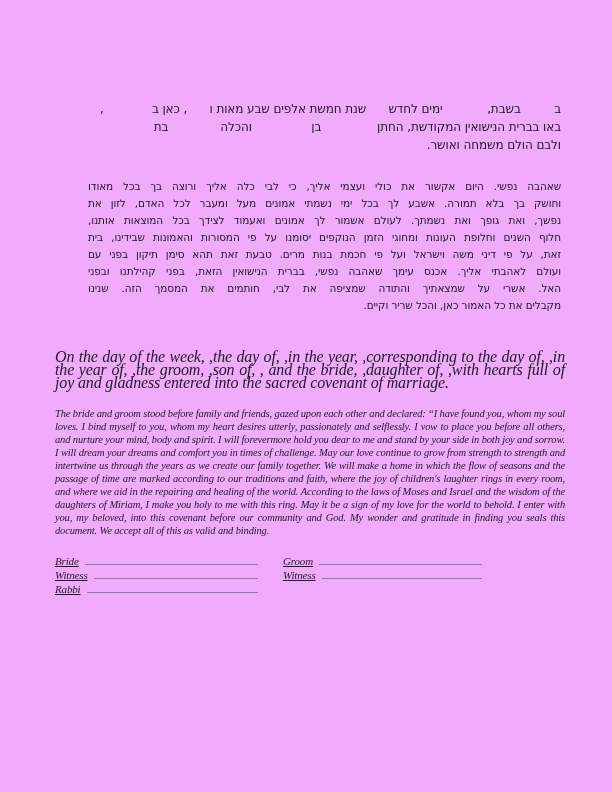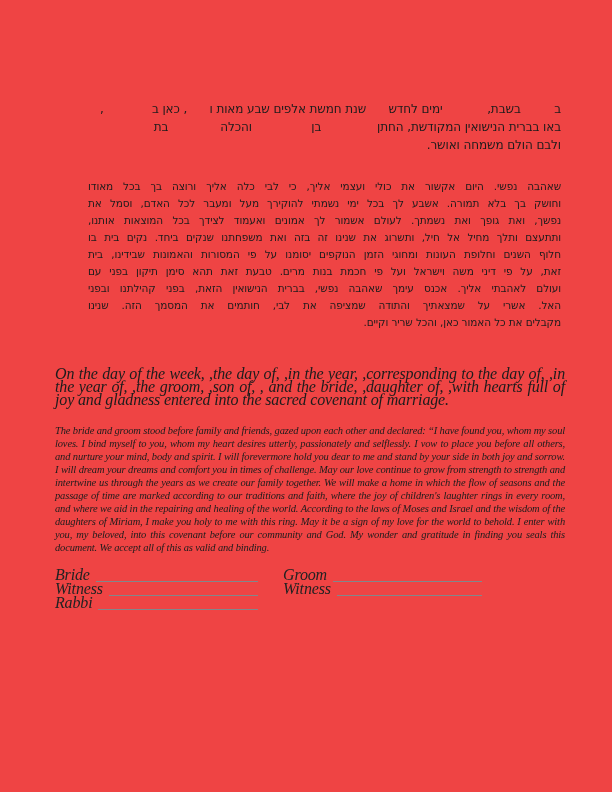--- a/index.html
+++ b/index.html
@@ -6,21 +6,21 @@
     margin: 0; padding: 0;
     width: 612px; height: 792px;
     background: #ffffff;
     overflow: hidden;
     font-family: "Liberation Serif", serif;
     color: #1c1c1c;
   }
   .page {
     position: relative;
     width: 612px; height: 792px;
-    background: #ef4444;
+    background: #f0abfc;
   }
   
   .hebrew {
     font-family: "DejaVu Sans", sans-serif;
     direction: rtl;
     unicode-bidi: embed;
   }
   .heb-top {
     padding-top: 100px;
     margin: 0 51px 0 40px;
@@ -61,21 +61,22 @@
     margin: 18px 47px 0 55px;
     font-size: 10.5px;
     line-height: 13px;
     text-align: justify;
     font-style: italic;
   }
   
   .sig-block {
     margin: 16px 47px 8px 55px;
     font-style: italic;
-    font-size: 16px;
+    font-size: 11px;
+    text-decoration: underline;
   }
   .sig-row { display: flex; height: 14px; align-items: flex-end; }
   .sig-cell {
     display: flex; align-items: flex-end;
     width: 203px; margin-right: 25px;
   }
   .sig-cell.right { width: 199px; margin-right: 0; justify-content: flex-end; }
   .sig-cell.empty { border: none; }
   .sig-label { white-space: pre; color: #222; }
   .sig-line {
@@ -91,23 +92,22 @@
 <div class="page">
 
   <div class="hebrew heb-top">
     <div class="heb-top-line">ב&nbsp;&nbsp;&nbsp;&nbsp;&nbsp;&nbsp;&nbsp;&nbsp; בשבת, &nbsp;&nbsp;&nbsp;&nbsp;&nbsp;&nbsp;&nbsp;&nbsp;&nbsp;&nbsp; ימים לחדש &nbsp;&nbsp;&nbsp;&nbsp; שנת חמשת אלפים שבע מאות ו&nbsp;&nbsp;&nbsp;&nbsp;&nbsp;&nbsp;, כאן ב&nbsp;&nbsp;&nbsp;&nbsp;&nbsp;&nbsp;&nbsp;&nbsp;&nbsp;&nbsp;&nbsp;&nbsp; ,</div>
     <div class="heb-top-line">באו בברית הנישואין המקודשת, החתן &nbsp;&nbsp;&nbsp;&nbsp;&nbsp;&nbsp;&nbsp;&nbsp;&nbsp;&nbsp;&nbsp;&nbsp;&nbsp; בן &nbsp;&nbsp;&nbsp;&nbsp;&nbsp;&nbsp;&nbsp;&nbsp;&nbsp;&nbsp;&nbsp;&nbsp;&nbsp;&nbsp; והכלה &nbsp;&nbsp;&nbsp;&nbsp;&nbsp;&nbsp;&nbsp;&nbsp;&nbsp;&nbsp;&nbsp;&nbsp; בת &nbsp;&nbsp;&nbsp;&nbsp;&nbsp;&nbsp;&nbsp;&nbsp;&nbsp;&nbsp;</div>
     <div class="heb-top-line">ולבם הולם משמחה ואושר.</div>
   </div>
 
   <div class="hebrew heb-para">
     <div class="heb-line">שאהבה נפשי. היום אקשור את כולי ועצמי אליך, כי לבי כלה אליך ורוצה בך בכל מאודו</div>
-    <div class="heb-line">וחושק בך בלא תמורה. אשבע לך בכל ימי נשמתי להוקירך מעל ומעבר לכל האדם, וסמל את</div>
+    <div class="heb-line">וחושק בך בלא תמורה. אשבע לך בכל ימי נשמתי אמונים מעל ומעבר לכל האדם, לזון את</div>
     <div class="heb-line">נפשך, ואת גופך ואת נשמתך. לעולם אשמור לך אמונים ואעמוד לצידך בכל המוצאות אותנו,</div>
-    <div class="heb-line">ותתעצם ותלך מחיל אל חיל, ותשרוג את שנינו זה בזה ואת משפחתנו שנקים ביחד. נקים בית בו</div>
     <div class="heb-line">חלוף השנים וחלופת העונות ומחוגי הזמן הנוקפים יסומנו על פי המסורות והאמונות שבידינו, בית</div>
     <div class="heb-line">זאת, על פי דיני משה וישראל ועל פי חכמת בנות מרים. טבעת זאת תהא סימן תיקון בפני עם</div>
     <div class="heb-line">ועולם לאהבתי אליך. אכנס עימך שאהבה נפשי, בברית הנישואין הזאת, בפני קהילתנו ובפני</div>
     <div class="heb-line">האל. אשרי על שמצאתיך והתודה שמציפה את לבי, חותמים את המסמך הזה. שנינו</div>
     <div class="heb-line last">מקבלים את כל האמור כאן, והכל שריר וקיים.</div>
   </div>
 
   <div class="eng eng-date">On the day of the week, ,the day of, ,in the year, ,corresponding to the day of, ,in the year of, ,the groom, ,son of, , and the bride, ,daughter of, ,with hearts full of joy and gladness entered into the sacred covenant of marriage.</div>
 
   <div class="eng eng-main">The bride and groom stood before family and friends, gazed upon each other and declared: “I have found you, whom my soul loves. I bind myself to you, whom my heart desires utterly, passionately and selflessly. I vow to place you before all others, and nurture your mind, body and spirit. I will forevermore hold you dear to me and stand by your side in both joy and sorrow. I will dream your dreams and comfort you in times of challenge. May our love continue to grow from strength to strength and intertwine us through the years as we create our family together. We will make a home in which the flow of seasons and the passage of time are marked according to our traditions and faith, where the joy of children's laughter rings in every room, and where we aid in the repairing and healing of the world. According to the laws of Moses and Israel and the wisdom of the daughters of Miriam, I make you holy to me with this ring. May it be a sign of my love for the world to behold. I enter with you, my beloved, into this covenant before our community and God. My wonder and gratitude in finding you seals this document. We accept all of this as valid and binding.</div>

